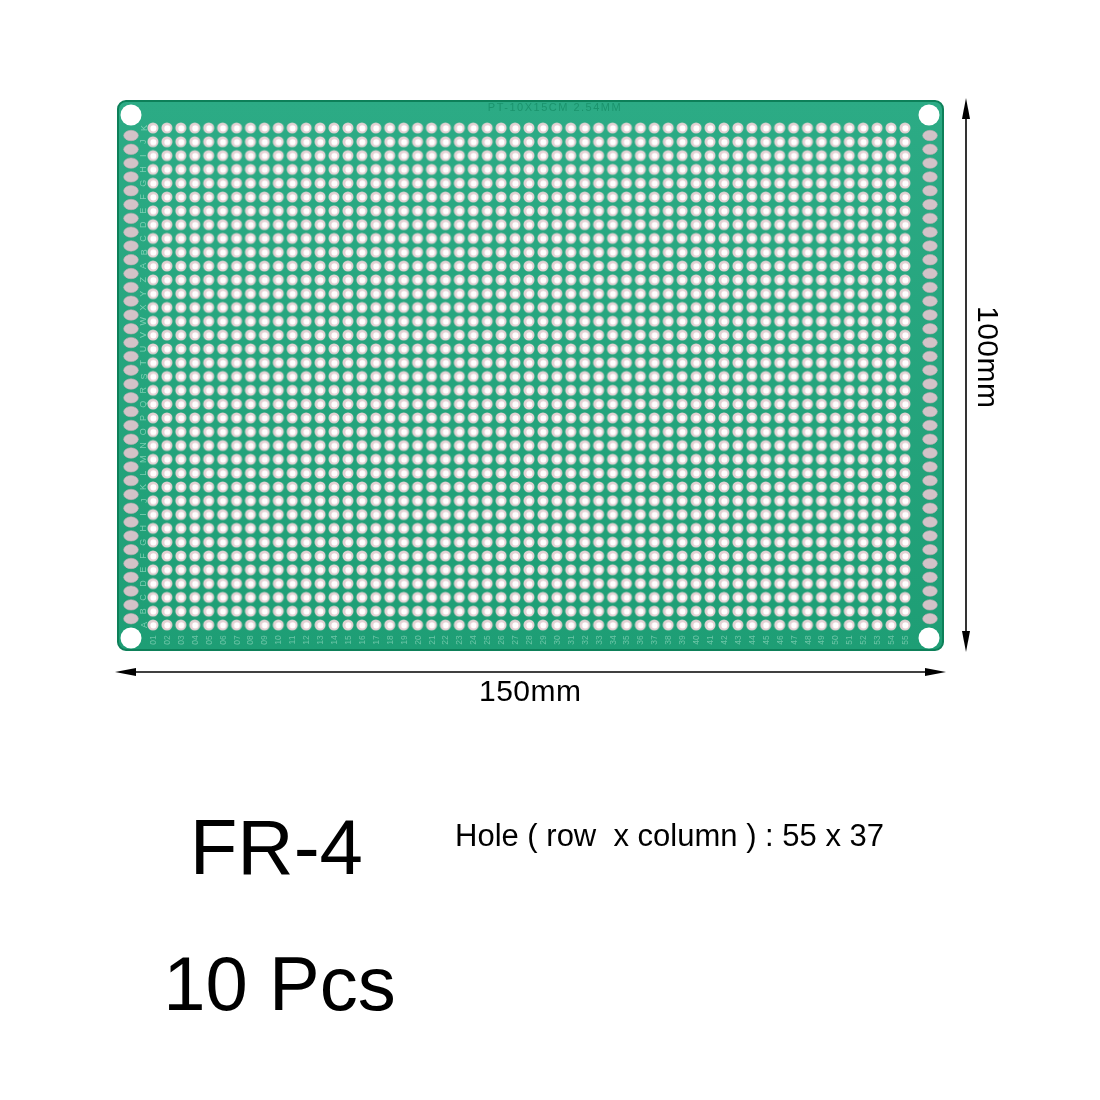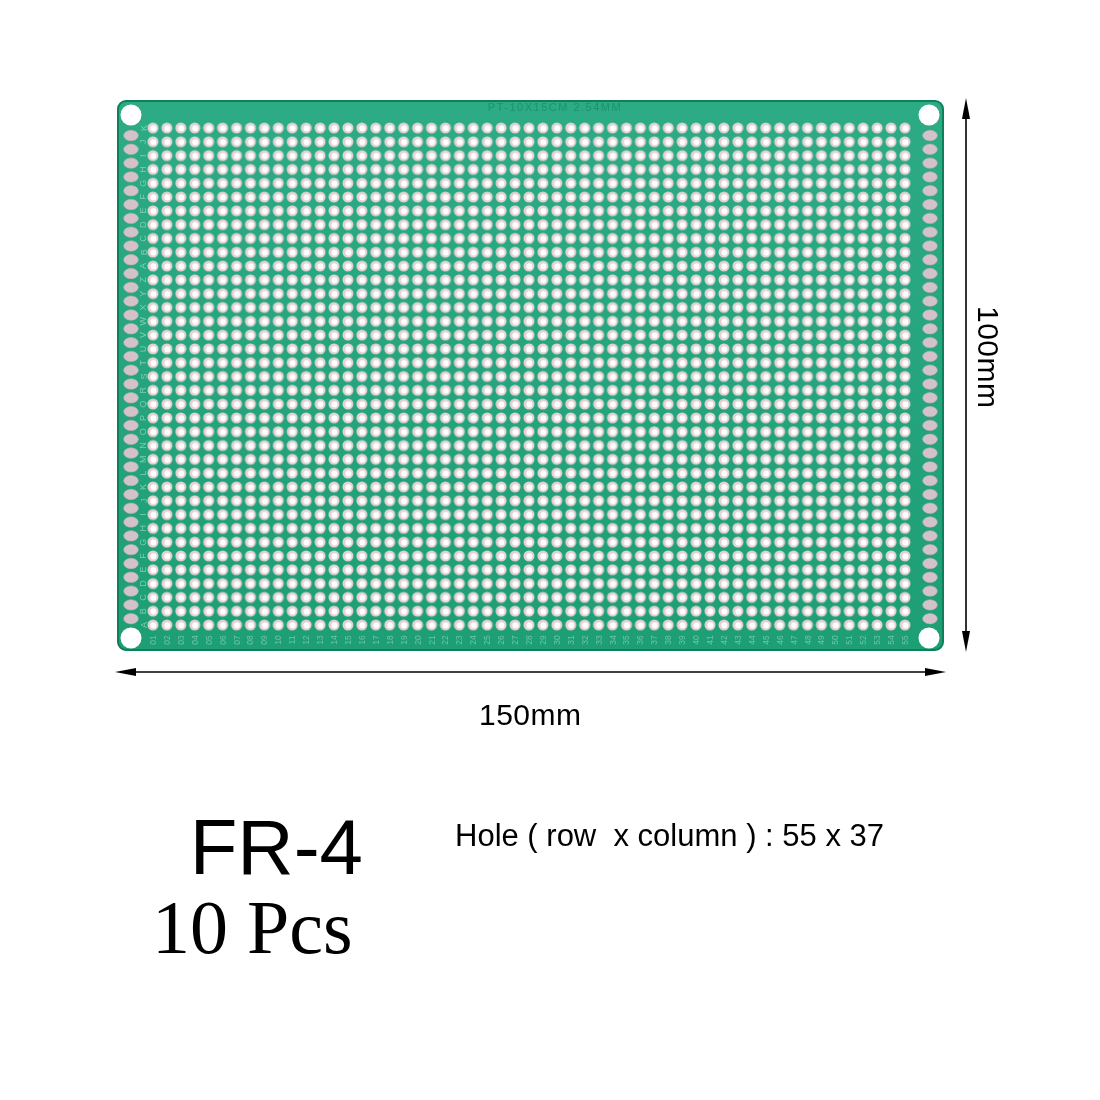--- a/index.html
+++ b/index.html
@@ -2,29 +2,29 @@
 <html><head>
 <meta charset="utf-8">
 <style>
   html,body{margin:0;padding:0;background:#ffffff;}
   .canvas{
     position:relative;width:1100px;height:1100px;background:#ffffff;overflow:hidden;
     font-family:"Liberation Sans","DejaVu Sans",sans-serif;color:#000;
   }
   #board-svg{position:absolute;left:0;top:0;}
   .dim-label{position:absolute;font-size:30px;color:#000;letter-spacing:0.5px;}
-  .dim-label-h{left:479px;top:674px;margin-top:24px;}
+  .dim-label-h{left:479px;top:674px;}
   .dim-label-v{left:971px;top:306px;writing-mode:vertical-rl;}
   .material-label{
     position:absolute;left:168px;top:803px;width:195px;text-align:right;
     font-size:78px;line-height:1.15;color:#000;
   }
   .quantity-label{
-    position:absolute;left:152px;top:884px;width:255px;text-align:left;
-    font-size:76px;line-height:1.15;color:#000;font-family:Liberation Serif, serif;
+    position:absolute;left:152px;top:940px;width:255px;text-align:center;
+    font-size:76px;line-height:1.15;color:#000;
   }
   .specs{
     position:absolute;left:455px;top:818px;display:flex;
     gap:26px;font-size:31px;line-height:36px;white-space:pre;color:#000;
   }
 </style>
 </head>
 <body>
 
 <div class="canvas">

